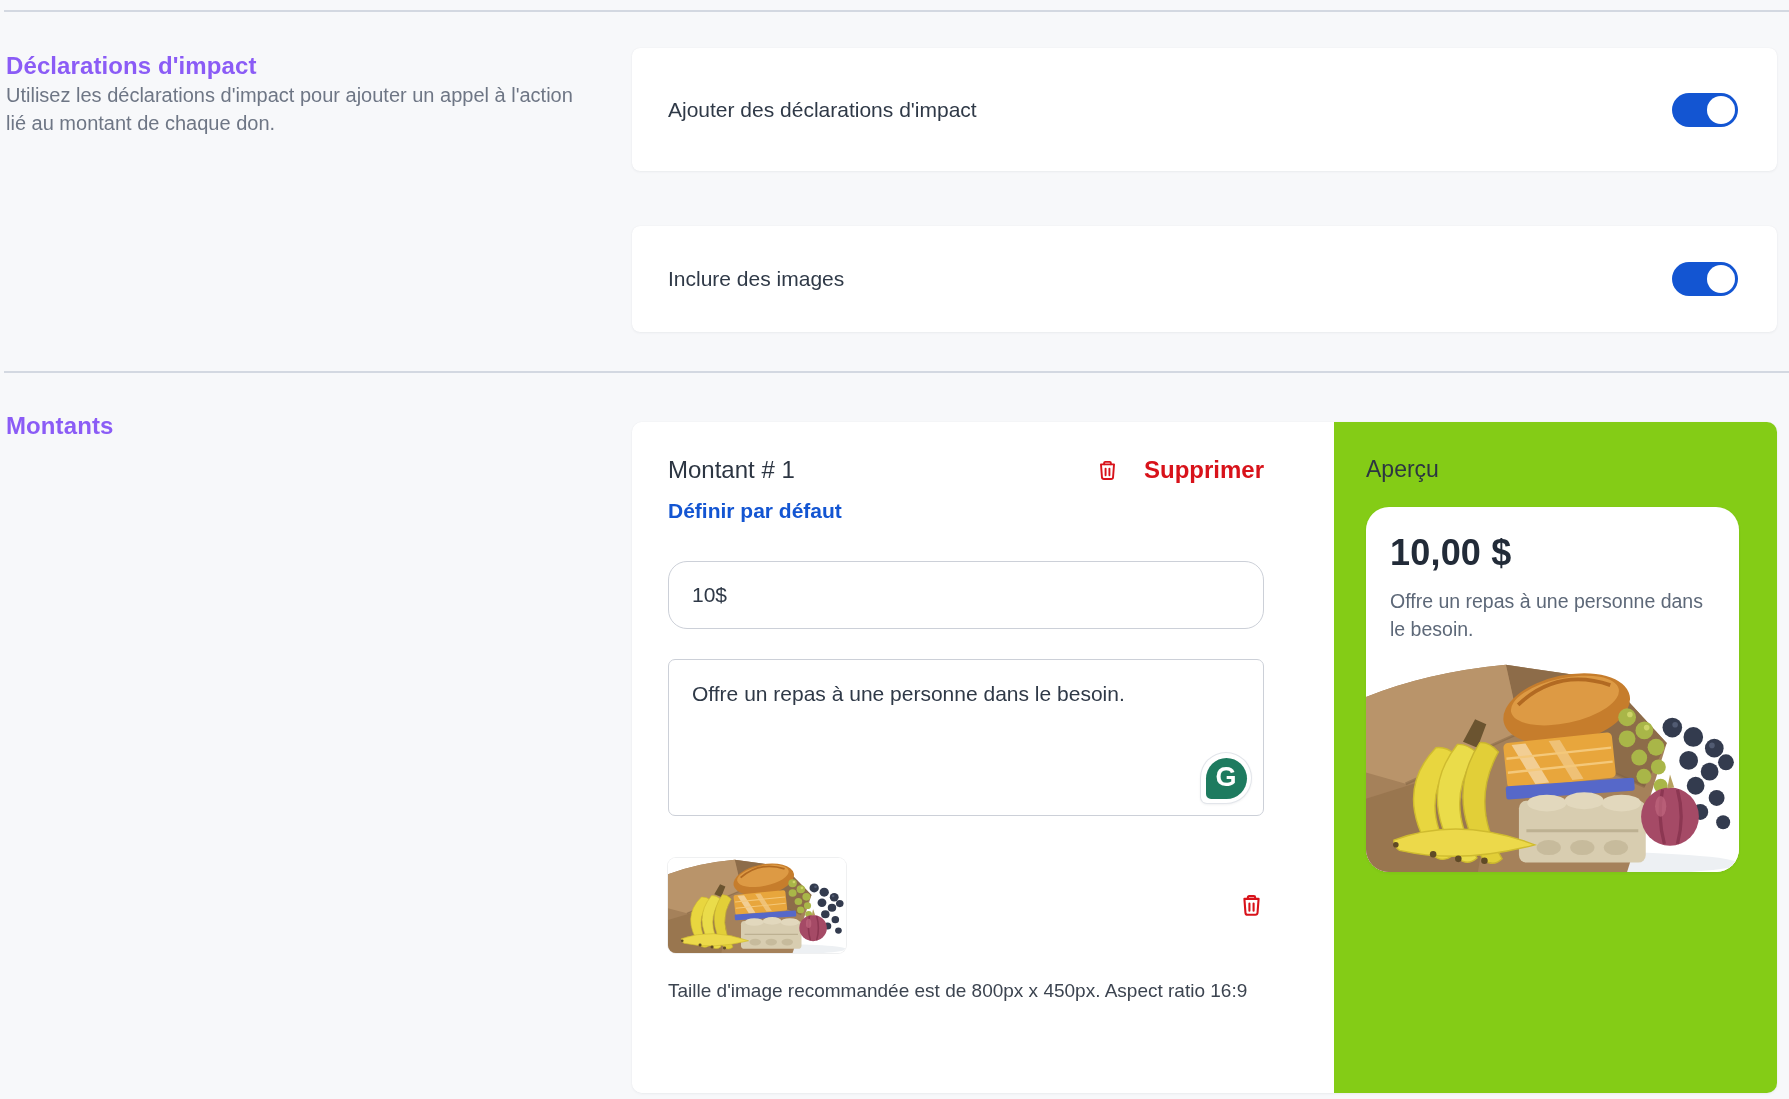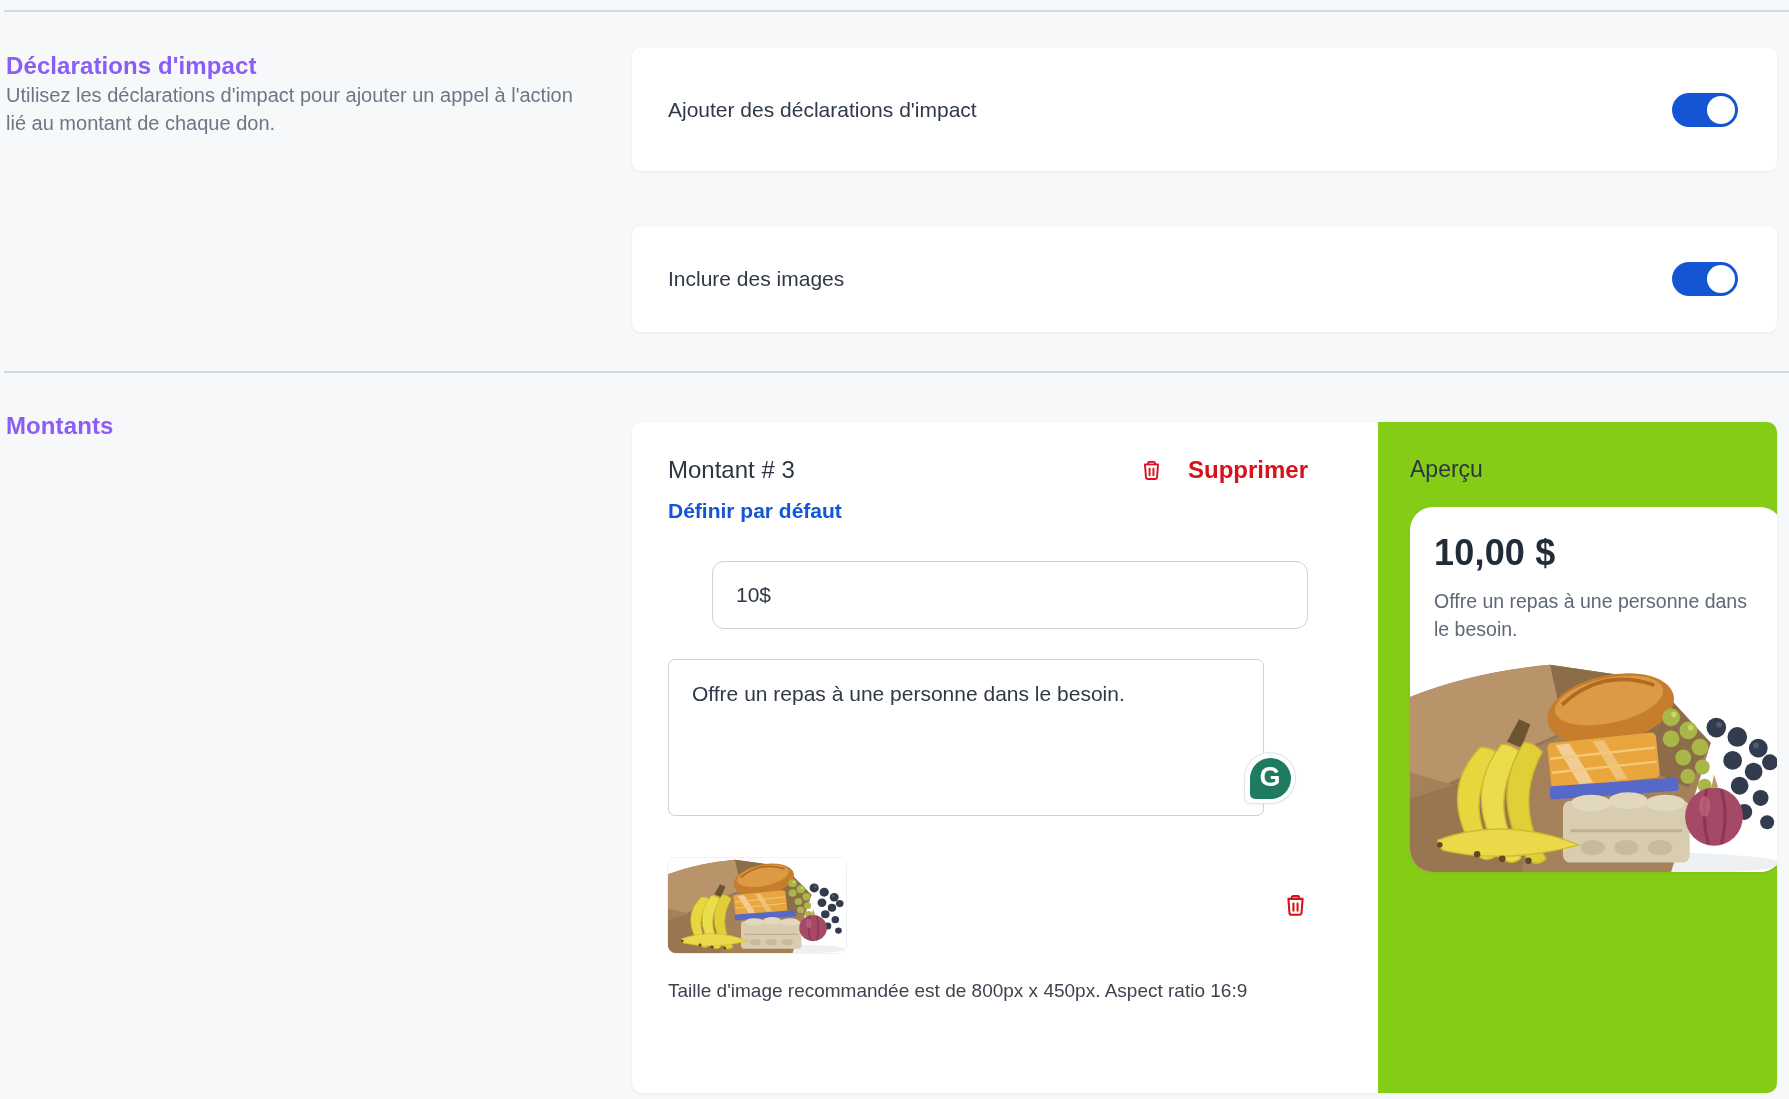--- a/index.html
+++ b/index.html
@@ -51,22 +51,22 @@
   .amount-header { display: flex; align-items: center; justify-content: space-between; }
   .amount-title { font-size: 24px; font-weight: 500; color: #2c3542; }
   .delete-btn {
     display: flex; align-items: center; gap: 25px; background: none; border: none;
     color: #d8121a; font-family: inherit; font-size: 24px; font-weight: 700; cursor: pointer;
   }
   .set-default { display: inline-block; margin-top: 15px; font-size: 21px; font-weight: 700;
     color: #1355d2; text-decoration: none; cursor: pointer; }
   .amount-input {
     margin-top: 38px; width: 596px; height: 68px; border: 1.5px solid #ccd0d8;
-    border-radius: 12px; padding: 0 23px; font-family: inherit; font-size: 21px;
-    color: #2f3947; background: #fff; outline: none; display: block; margin-left: 44px;
+    border-radius: 19px; padding: 0 23px; font-family: inherit; font-size: 21px;
+    color: #2f3947; background: #fff; outline: none; display: block;
   }
   .impact-wrap { position: relative; margin-top: 30px; }
   .impact-textarea {
     width: 596px; height: 157px; border: 1.5px solid #ccd0d8; border-radius: 7px;
     padding: 19px 23px; font-family: inherit; font-size: 21px; line-height: 1.45;
     color: #2f3947; resize: none; outline: none; display: block; background: #fff;
   }
   .grammarly {
     position: absolute; right: 13px; bottom: 13px; width: 50px; height: 50px;
     background: #fff; border-radius: 50% 50% 50% 6px;
@@ -219,21 +219,21 @@
 
 <div class="divider" id="divider-mid"></div>
 
 <div class="section-info" id="amounts-info">
   <div class="section-title">Montants</div>
 </div>
 
 <div id="amount-card">
   <div class="amount-edit">
     <div class="amount-header">
-      <span class="amount-title">Montant # 3</span>
+      <span class="amount-title">Montant # 1</span>
       <button class="delete-btn">
         <svg width="23" height="23">
             <use href="#trash"></use>
           </svg>
         <span>Supprimer</span>
       </button>
     </div>
     <a class="set-default">Définir par défaut</a>
     <input class="amount-input" type="text" value="10$" style="">
     <div class="impact-wrap">

